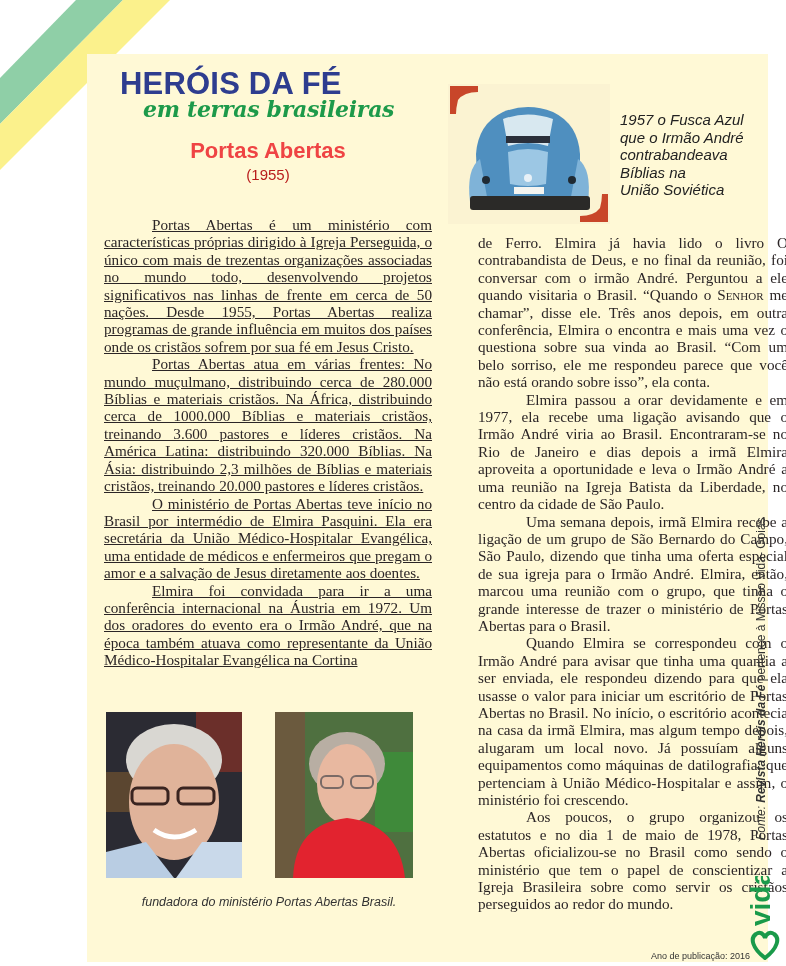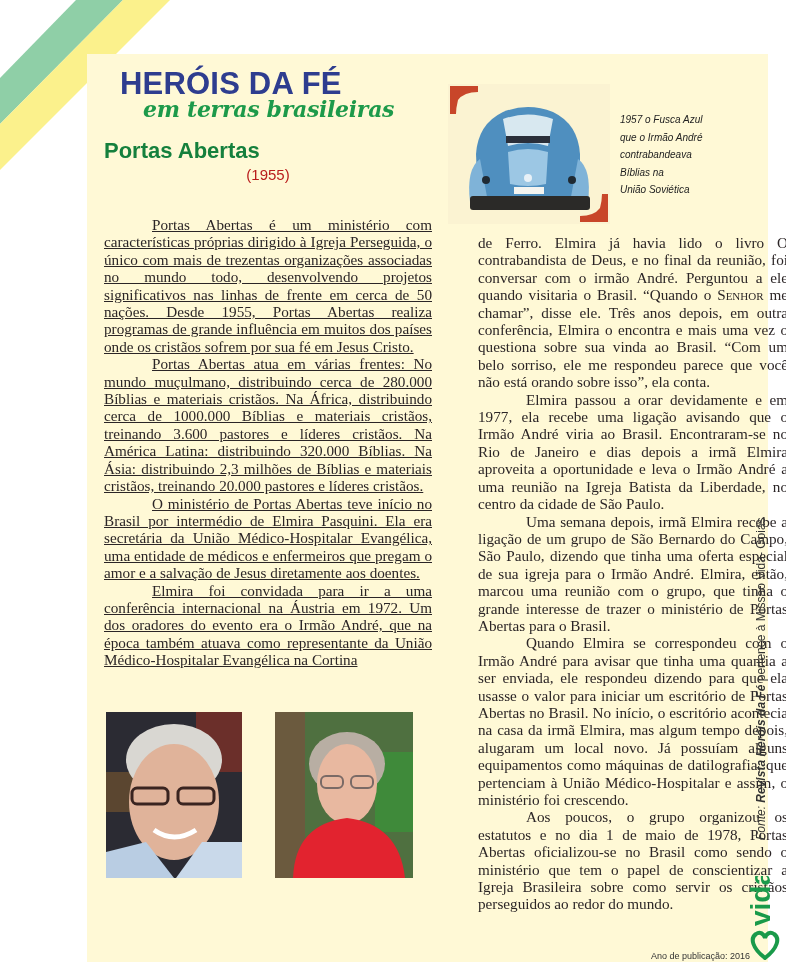--- a/index.html
+++ b/index.html
@@ -17,41 +17,41 @@
     position: absolute; left: 104px; top: 66px;
     font-family: Liberation Sans, sans-serif; font-weight: bold;
     font-size: 31px; color: #2e3d8f; letter-spacing: 0.2px; white-space: nowrap; margin-left: 16px;
   }
   .title-sub {
     position: absolute; left: 143px; top: 96px;
     font-family: "DejaVu Serif", serif; font-weight: bold; font-style: italic;
     font-size: 22px; color: #1d9a4a; white-space: nowrap; letter-spacing: -0.3px;
   }
   .article-title {
-    position: absolute; left: 104px; width: 328px; top: 138px; 
-    font-family: "Liberation Sans", sans-serif; font-weight: bold; font-size: 22px; color: #15803d;
+    position: absolute; left: 104px; width: 328px; top: 138px; text-align: center;
+    font-family: "Liberation Sans", sans-serif; font-weight: bold; font-size: 22px; color: #ef4444;
   }
   .article-year {
     position: absolute; left: 104px; width: 328px; top: 166px; text-align: center;
     font-family: "Liberation Sans", sans-serif; font-size: 15px; color: #b91c1c;
   }
 
   .col {
     position: absolute; font-size: 15.2px; line-height: 17.4px; text-align: justify;
     color: #2b2526;
   }
   .col p { text-indent: 48px; }
   .col-left { left: 104px; top: 216px; width: 328px; text-decoration: underline; }
   .col-right { left: 441px; top: 234px; width: 310px; margin-left: 37px; }
   .smallcaps { font-variant: small-caps; }
 
   .car-box { position: absolute; left: 448px; top: 84px; width: 162px; height: 140px; }
   .car-caption {
     position: absolute; left: 620px; top: 111px; width: 140px;
-    font-family: "Liberation Sans", sans-serif; font-style: italic; font-size: 10px;
+    font-family: "Liberation Sans", sans-serif; font-style: italic; font-size: 15px;
     line-height: 17.6px; color: #222;
   }
 
   .photo { position: absolute; top: 712px; height: 166px; overflow: hidden; }
   .photo-andre { left: 106px; width: 136px; background: #2a2a30; }
   .photo-elmira { left: 275px; width: 138px; background: #4a6a3a; }
 
   .photos-caption {
     position: absolute; left: 104px; width: 330px; top: 893px; text-align: center;
     font-family: "Liberation Sans", sans-serif; font-style: italic; font-size: 12.5px;
@@ -148,20 +148,21 @@
     <rect x="0" y="0" width="30" height="166" fill="#6b5a3e"></rect>
     <rect x="100" y="40" width="38" height="80" fill="#3f8a3a"></rect>
     <ellipse cx="72" cy="52" rx="38" ry="32" fill="#b8aea3"></ellipse>
     <ellipse cx="72" cy="72" rx="30" ry="40" fill="#e8b8a0"></ellipse>
     <rect x="46" y="64" width="22" height="12" rx="5" fill="none" stroke="#7a6a66" stroke-width="2"></rect>
     <rect x="76" y="64" width="22" height="12" rx="5" fill="none" stroke="#7a6a66" stroke-width="2"></rect>
     <path d="M18 166 Q20 112 72 106 Q124 112 130 166 Z" fill="#e2232f"></path>
   </svg>
 </div>
 <div class="photos-caption">
+  <div>fundadora do ministério Portas Abertas Brasil.</div>
 </div>
 
 <div class="source-vertical">
   <span class="it">Fonte: </span><span class="bold-it">Revista Heróis da Fé</span><span> pertence à Missão Vida- Goiás</span>
 </div>
 
 <svg class="logo" viewBox="0 0 34 84">
   <text x="22" y="50" transform="rotate(-90 22 50)" font-family="Liberation Sans, sans-serif" font-weight="bold" font-size="28" fill="#1a9a4a">vida</text>
   <path d="M17 82 C4 72 2 62 8 58 C12 55 16 58 17 62 C18 58 22 55 26 58 C32 62 30 72 17 82 Z" fill="none" stroke="#1a9a4a" stroke-width="4"></path>
 </svg>

